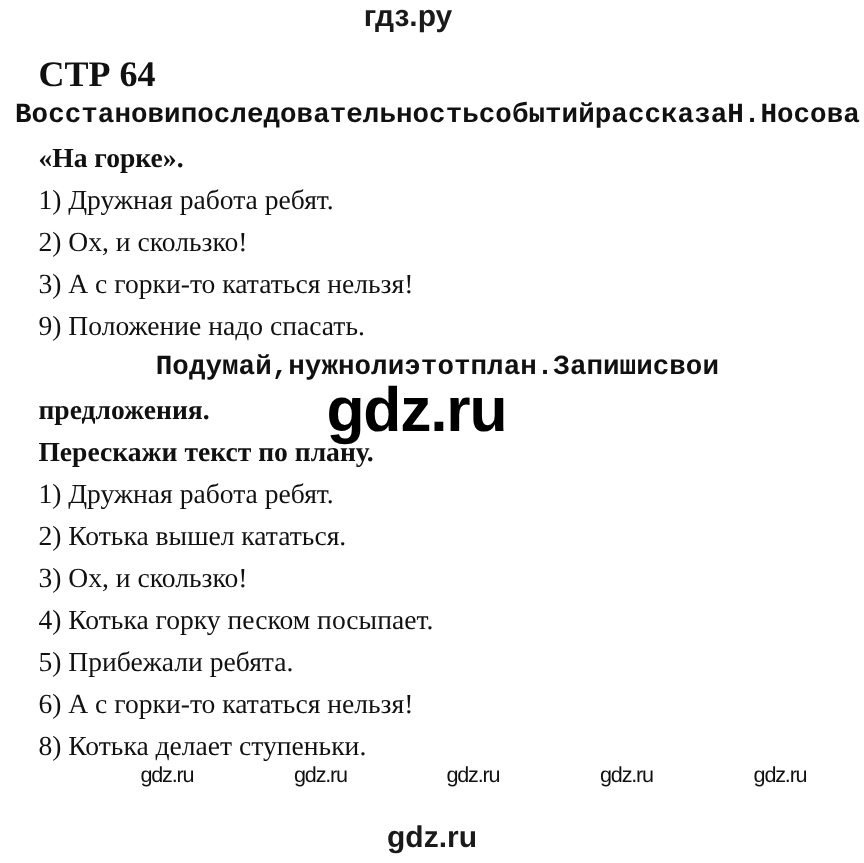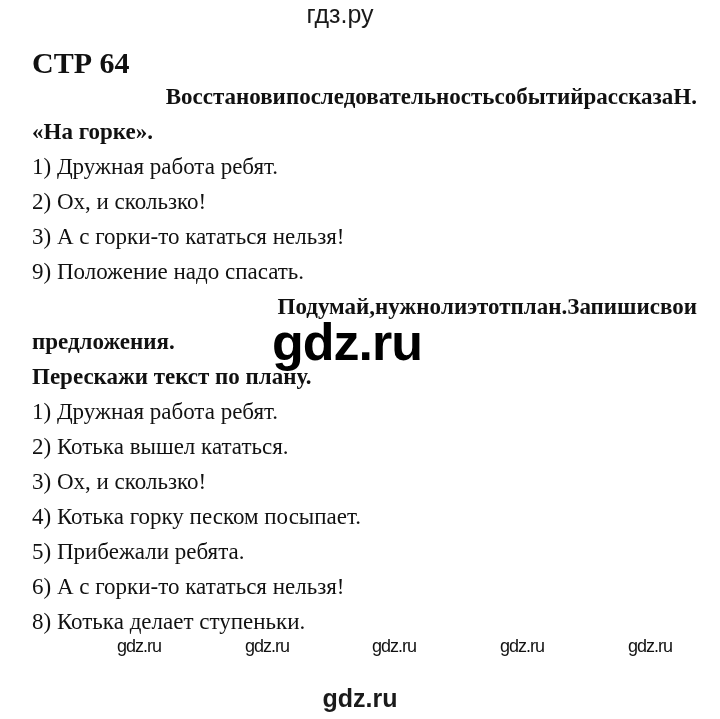--- a/index.html
+++ b/index.html
@@ -15,21 +15,21 @@
       font-family: "Liberation Serif", serif;
       color: #111111;
     }
     .site-header {
       position: absolute;
       top: 0;
       left: 0;
       width: 680px;
       text-align: center;
       font-family: "Liberation Sans", sans-serif;
-      font-weight: normal;
+      font-weight: bold;
       font-size: 25px;
       line-height: 28px;
       top: 0px;
       color: #1a1a1a;
     }
     .content {
       position: absolute;
       left: 32px;
       top: 47px;
       width: 665px;
@@ -38,22 +38,23 @@
       font-size: 23px;
       line-height: 35px;
       height: 35px;
       white-space: nowrap;
     }
     .bold {
       font-weight: bold;
     }
     .justify {
       display: flex;
-      justify-content: flex-end;
+      justify-content: center;
       white-space: nowrap;
+      font-family: Liberation Mono, monospace;
     }
     .justify span { display: inline-block; }
     .heading {
       font-weight: bold;
       font-size: 30px;
       line-height: 32px;
       height: 32px;
     }
     .wm-big {
       position: absolute;
@@ -95,20 +96,21 @@
 
 <div class="content">
   <div class="heading">СТР 64</div>
 
   <div class="line bold justify">
     <span>Восстанови</span>
     <span>последовательность</span>
     <span>событий</span>
     <span>рассказа</span>
     <span>Н.</span>
+    <span>Носова</span>
   </div>
   <div class="line bold">«На горке».</div>
 
   <div>
     <div class="line">1) Дружная работа ребят.</div>
     <div class="line">2) Ох, и скользко!</div>
     <div class="line">3) А с горки-то кататься нельзя!</div>
     <div class="line">9) Положение надо спасать.</div>
   </div>
 

